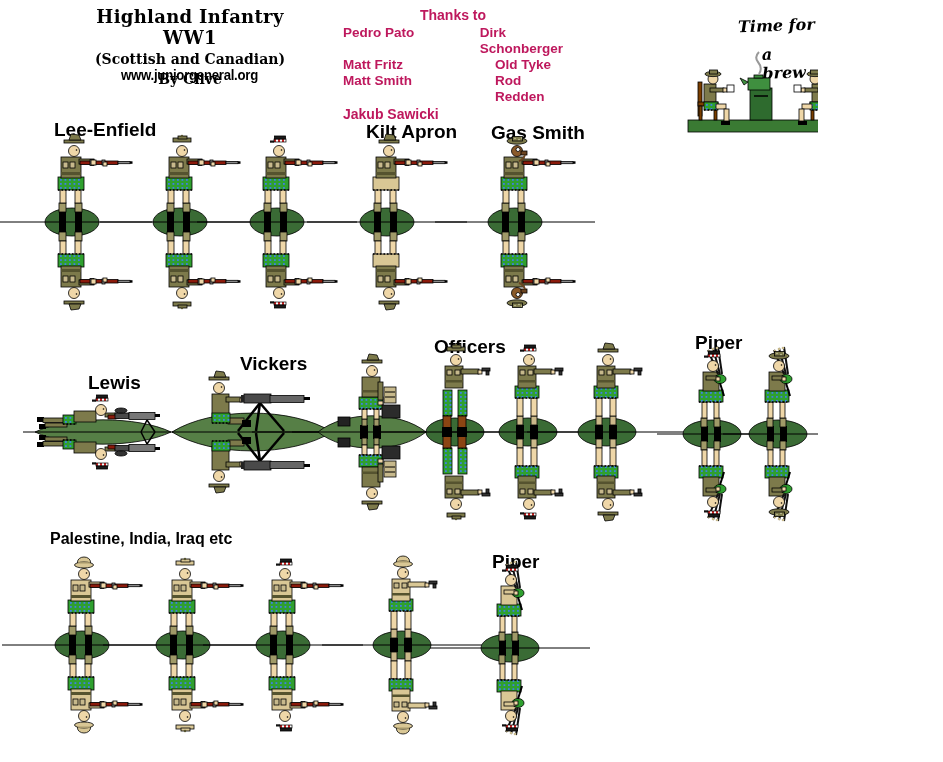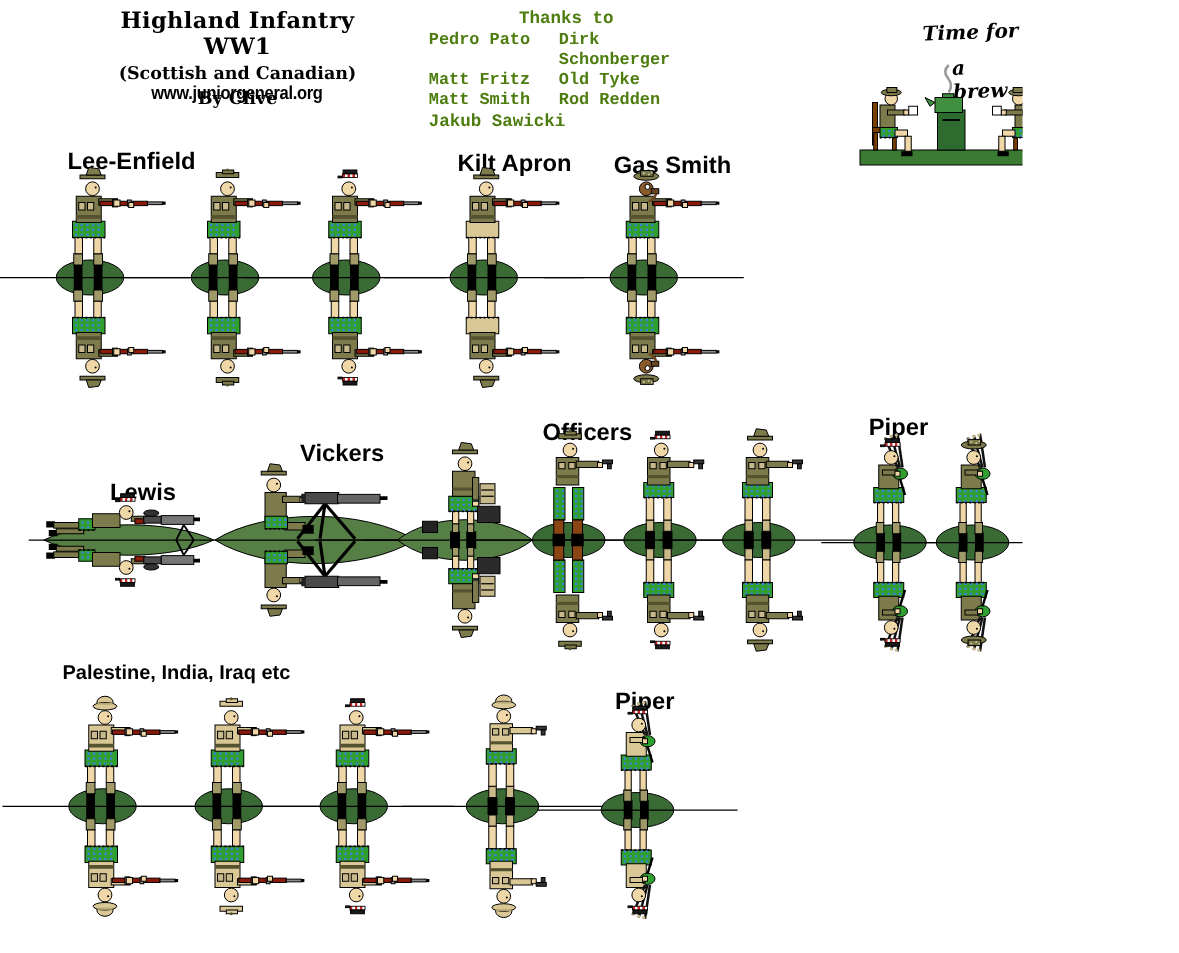--- a/index.html
+++ b/index.html
@@ -6,23 +6,23 @@
   .canvas{position:relative;width:818px;height:762px;background:#ffffff;overflow:hidden;
           font-family:"Liberation Sans",sans-serif;}
   .abs{position:absolute;}
   .title-block{left:70px;top:6px;width:240px;text-align:center;
                font-family:"DejaVu Serif",serif;color:#000;}
   .title{font-size:18px;font-weight:bold;letter-spacing:.3px;}
   .subtitle{font-size:14px;font-weight:bold;margin-top:3px;}
   .byline{font-size:14px;font-weight:bold;margin-top:4px;}
   .website{left:121px;top:66px;font-size:15px;font-weight:bold;color:#000;
            letter-spacing:-0.3px;transform:scaleX(.88);transform-origin:left center;}
-  .thanks{left:343px;top:7px;width:220px;font-family:Liberation Mono, monospace;color:#4d7c0f;}
+  .thanks{left:343px;top:7px;width:220px;font-family:Liberation Sans, sans-serif;color:#be185d;}
   .thanks-head{text-align:center;font-size:14px;font-weight:bold;margin-bottom:2px;}
-  .thanks-row{display:flex;font-size:13.5px;font-weight:bold;line-height:16px;}
+  .thanks-row{display:flex;font-size:13.5px;font-weight:bold;line-height:16px;gap:48px;}
   .thanks-c1{width:104px;}
   .thanks-c2{flex:1;}
   .thanks-foot{font-size:14px;font-weight:bold;margin-top:1px;}
   .brew-caption{font-family:"DejaVu Serif",serif;font-style:italic;font-weight:bold;
                 font-size:16px;color:#000;transform:rotate(-2deg);}
   .fig-label{position:absolute;font-size:19px;font-weight:bold;color:#000;white-space:nowrap;}
   .fig-label.big{font-size:16px;}
   svg{position:absolute;overflow:visible;}
 </style>
 </head>
@@ -55,21 +55,21 @@
     <div class="thanks-foot">Jakub Sawicki</div>
   </div>
 
   <div class="abs brew-caption" style="left:738px;top:16px;">Time for</div>
   <div class="abs brew-caption" style="left:762px;top:44px;">a brew</div>
 
   <div id="labels-layer">
       <div class="fig-label" style="left: 54px; top: 119px;">Lee-Enfield</div>
       <div class="fig-label" style="left: 366px; top: 121px;">Kilt Apron</div>
       <div class="fig-label" style="left: 491px; top: 122px;">Gas Smith</div>
-      <div class="fig-label" style="left: 88px; top: 384px;">Lewis</div>
+      <div class="fig-label" style="left: 88px; top: 372px;">Lewis</div>
       <div class="fig-label" style="left: 240px; top: 353px;">Vickers</div>
       <div class="fig-label" style="left: 434px; top: 336px;">Officers</div>
       <div class="fig-label" style="left: 695px; top: 332px;">Piper</div>
       <div class="fig-label big" style="left: 50px; top: 530px;">Palestine, India, Iraq etc</div>
       <div class="fig-label" style="left: 492px; top: 551px;">Piper</div>
     </div>
   <div id="figures-layer">
       <svg width="430" height="190" viewBox="-85 -95 430 190" style="left: -13px; top: 127px;">
         <ellipse cx="0" cy="0" rx="27" ry="14" fill="#3a6b35" stroke="#000" stroke-width="0.8"></ellipse>
         <line x1="-80" y1="0" x2="80" y2="0" stroke="#000" stroke-width="1"></line>

